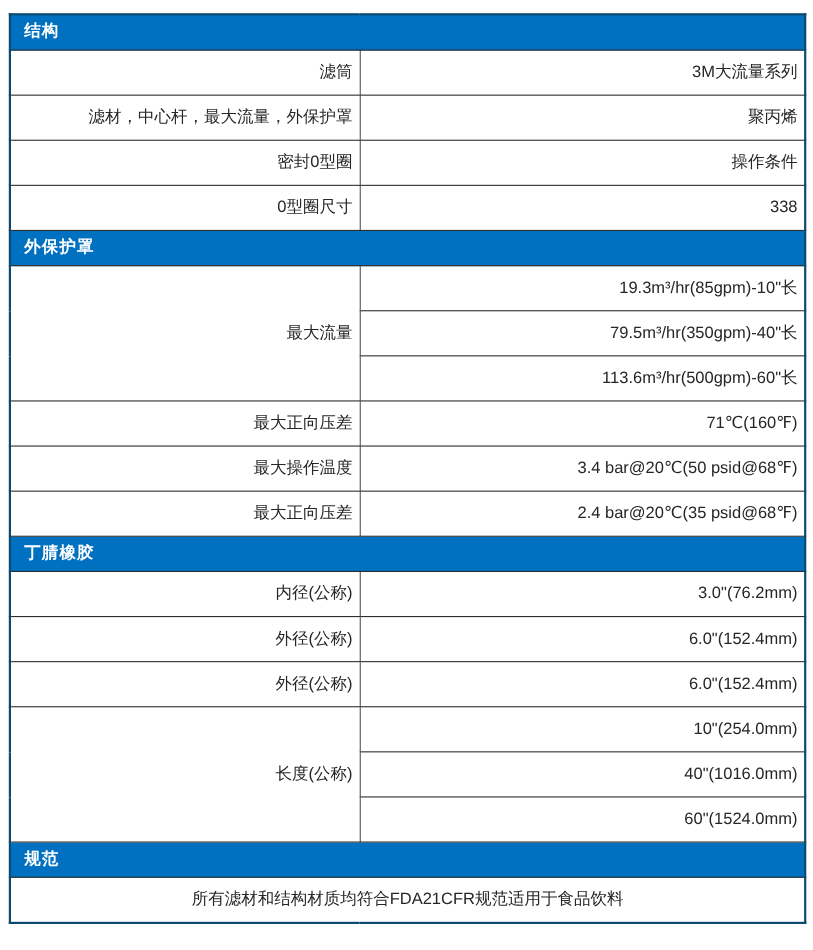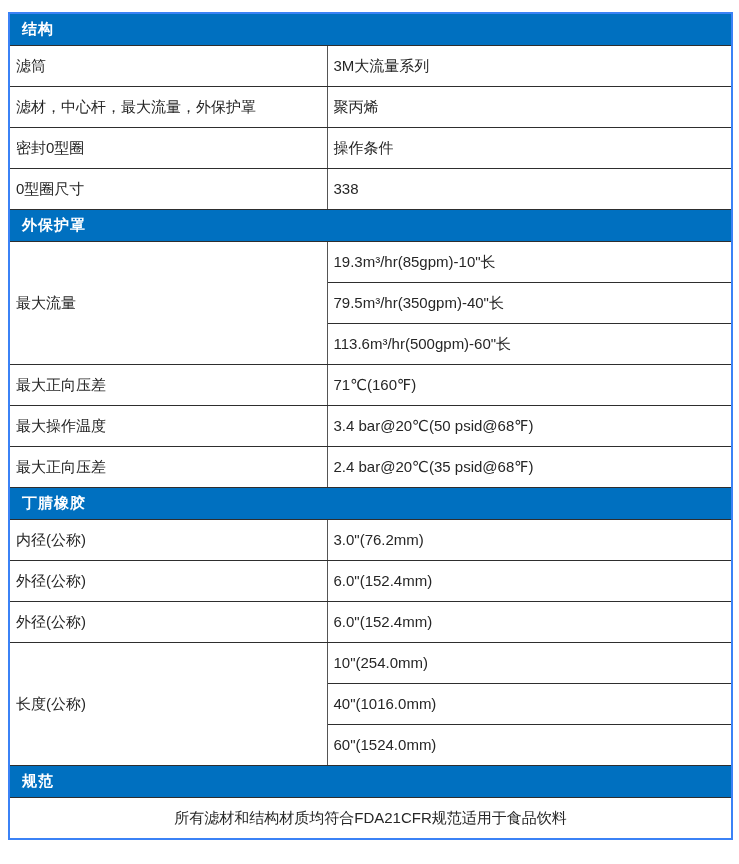--- a/index.html
+++ b/index.html
@@ -11,32 +11,32 @@
     font-family: "Liberation Sans", "DejaVu Sans", sans-serif;
     -webkit-font-smoothing: antialiased;
   }
   .page {
     padding: 12px 8px 0 8px;
   }
   table.spec {
     width: 723px;
     border-collapse: collapse;
     table-layout: fixed;
-    border: 2px solid #3b82f6;
+    border: 2px solid #0c4a6e;
     padding-left: 12px;
   }
   col.c1 { width: 318px; }
   col.c2 { width: 405px; }
   td {
     border: 1.5px solid #555555;
     border-top-color: #2e2e2e;
     border-bottom-color: #2e2e2e;
     font-size: 15px;
     color: #262626;
-    text-align: left;
+    text-align: right;
     vertical-align: middle;
     height: 40px;
     padding: 0 6px;
     line-height: 1.25;
   }
   tr.sec td {
     background: #0070C0;
     color: #ffffff;
     font-weight: bold;
     text-align: left;

